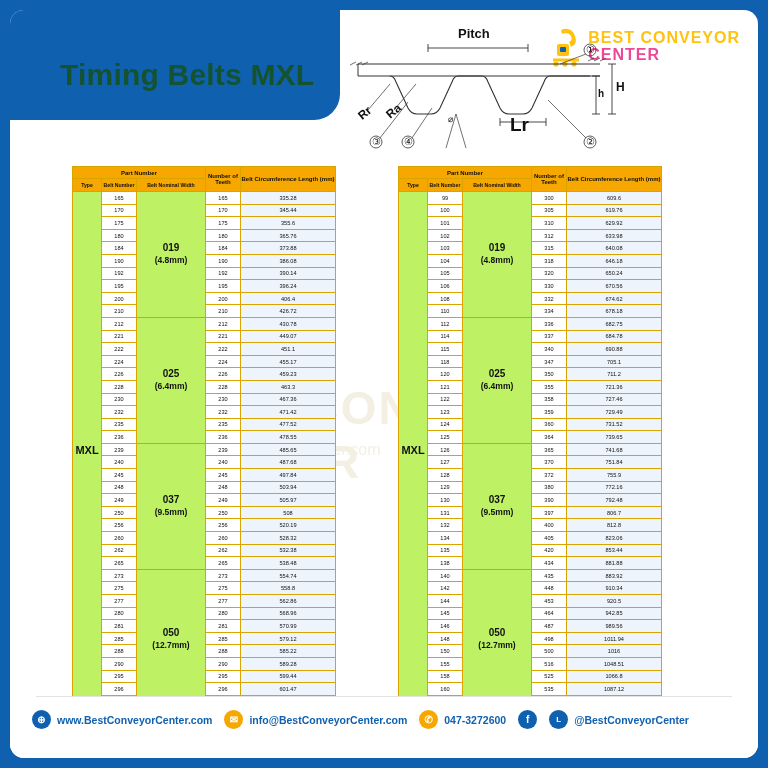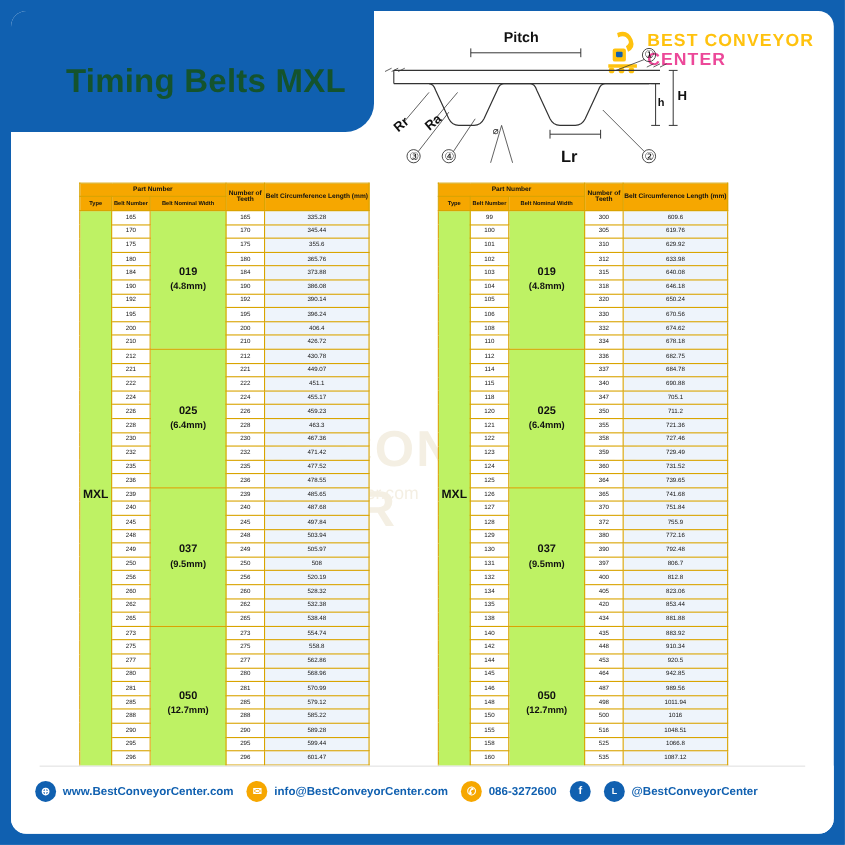--- a/index.html
+++ b/index.html
@@ -122,21 +122,21 @@
 
         <path d="M106 96 L96 130 M106 96 L116 130" stroke="#333" stroke-width="0.7"></path>
         <circle cx="240" cy="32" r="6" fill="none" stroke="#333" stroke-width="0.8"></circle>
         <circle cx="240" cy="124" r="6" fill="none" stroke="#333" stroke-width="0.8"></circle>
         <circle cx="26" cy="124" r="6" fill="none" stroke="#333" stroke-width="0.8"></circle>
         <circle cx="58" cy="124" r="6" fill="none" stroke="#333" stroke-width="0.8"></circle>
       </svg>
       <div class="dlbl" style="left:108px;top:8px;font-size:13px;">Pitch</div>
       <div class="dlbl" style="left:8px;top:88px;transform:rotate(-40deg);font-size:12px;">Rr</div>
       <div class="dlbl" style="left:36px;top:86px;transform:rotate(-40deg);font-size:12px;">Ra</div>
-      <div class="dlbl" style="left:160px;top:116px;font-size:15px;">Lr</div>
+      <div class="dlbl" style="left:160px;top:96px;font-size:19px;">Lr</div>
       <div class="dlbl" style="left:266px;top:62px;font-size:12px;">H</div>
       <div class="dlbl" style="left:248px;top:70px;font-size:10px;">h</div>
       <div class="dlbl" style="left:98px;top:96px;font-size:9px;font-weight:normal;">⌀</div>
       <div class="circnum" style="left:236px;top:26px;">①</div>
       <div class="circnum" style="left:236px;top:118px;">②</div>
       <div class="circnum" style="left:22px;top:118px;">③</div>
       <div class="circnum" style="left:54px;top:118px;">④</div>
     </div>
   </div>
 
@@ -649,21 +649,21 @@
       <div class="fitem">
         <span class="ficon ic-globe">⊕</span>
         <span>www.BestConveyorCenter.com</span>
       </div>
       <div class="fitem">
         <span class="ficon ic-mail">✉</span>
         <span>info@BestConveyorCenter.com</span>
       </div>
       <div class="fitem">
         <span class="ficon ic-phone">✆</span>
-        <span>086-3272600</span>
+        <span>047-3272600</span>
       </div>
       <div class="fitem">
         <span class="ficon ic-fb">f</span>
       </div>
       <div class="fitem">
         <span class="ficon ic-line">L</span>
         <span>@BestConveyorCenter</span>
       </div>
     </div>
   </div>

